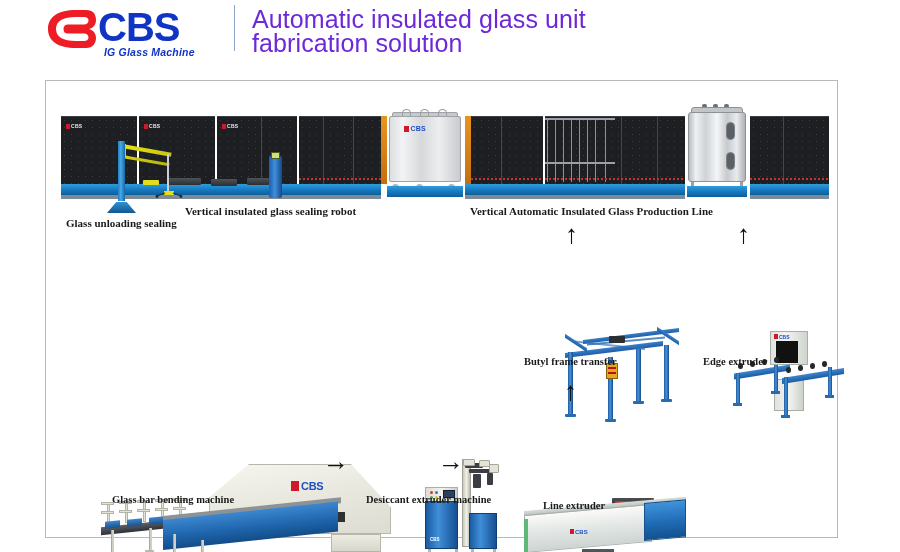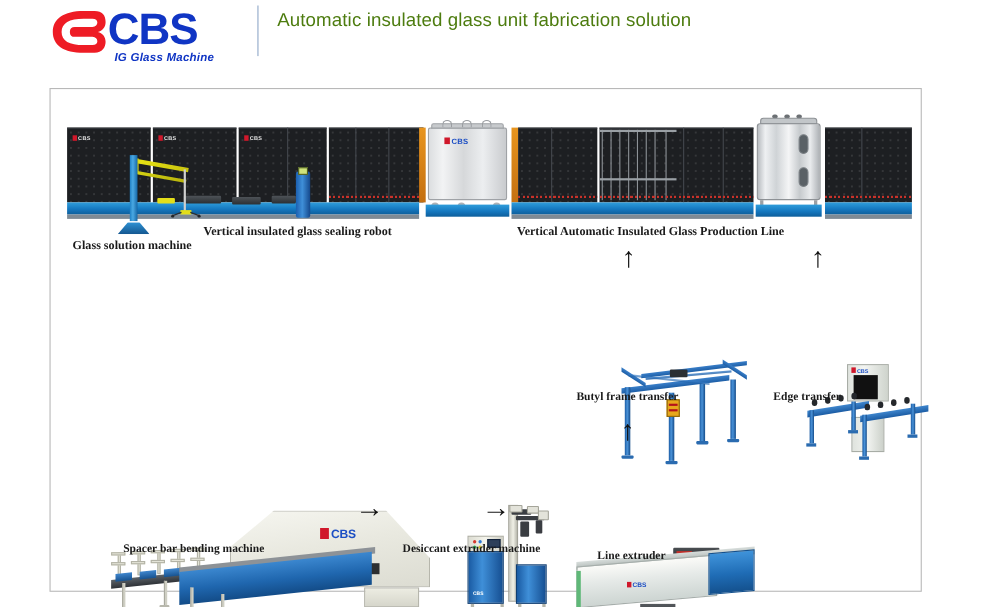--- a/index.html
+++ b/index.html
@@ -14,21 +14,21 @@
   
   .header { position: absolute; left: 0; top: 0; width: 900px; height: 62px; }
   .logo-wrap { position: absolute; left: 46px; top: 6px; width: 175px; height: 48px; }
   .logo-mark { position: absolute; left: 0; top: 2px; width: 52px; height: 42px; }
   .logo-cbs { position: absolute; left: 52px; top: 1px; font-size: 40px; font-weight: bold;
               letter-spacing: -1px; line-height: 40px; }
   .logo-tag { position: absolute; left: 58px; top: 40px; font-size: 10.5px; font-weight: bold;
               font-style: italic; letter-spacing: .2px; white-space: nowrap; }
   .divider { position: absolute; left: 234px; top: 5px; width: 1px; height: 46px; background: #8fa8c8; }
   .header-title { position: absolute; left: 252px; top: 7px; width: 430px;
-                  font-size: 17px; line-height: 24px; color: #4d7c0f; letter-spacing: .1px; }
+                  font-size: 25px; line-height: 24px; color: #6d28d9; letter-spacing: .1px; }
 
   
   .frame { position: absolute; left: 45px; top: 80px; width: 793px; height: 458px;
            border: 1px solid #b8b8b8; background: #fff; }
 
   .label { position: absolute; font-family: "Liberation Serif", serif; font-weight: bold;
            color: #1a1a1a; white-space: nowrap; }
 
   .arrow { position: absolute; color: #111; line-height: 1; font-weight: bold; }
   .arrow-r { font-size: 26px; }
@@ -343,21 +343,21 @@
         </svg>
       </div>
 
       <div class="pillar">
         <div class="pillar-b"></div>
         <div class="pillar-s"></div>
       </div>
 
     </div>
 
-    <div class="label" style="left:20px; top:136px; font-size:11px;">Glass solution machine</div>
+    <div class="label" style="left:20px; top:136px; font-size:11px;">Glass unloading sealing</div>
     <div class="label" style="left:424px; top:124px; font-size:11px;">Vertical Automatic  Insulated Glass Production Line</div>
     <div class="label" style="left:139px; top:124px; font-size:11px;">Vertical insulated glass sealing robot</div>
 
     <div class="gantry">
 
       <div class="g-beam" style="left:4px; top:16px; width:98px; height:5px; transform:skewY(-7deg);"></div>
       <div class="g-beam" style="left:22px; top:3px; width:96px; height:4px; transform:skewY(-7deg);"></div>
       <div class="g-beam" style="left:4px; top:10px; width:22px; height:4px; transform:skewY(33deg);"></div>
       <div class="g-beam" style="left:96px; top:3px; width:22px; height:4px; transform:skewY(33deg);"></div>
       <div class="g-beam" style="left:26px; top:9px; width:78px; height:2px; transform:skewY(-5deg); opacity:.8;"></div>
@@ -400,21 +400,21 @@
       <div class="ef-leg" style="left:40px; top:34px; height:26px;"></div>
       <div class="ef-leg" style="left:50px; top:46px; height:38px;"></div>
       <div class="ef-leg" style="left:94px; top:36px; height:28px;"></div>
       <div class="ef-foot" style="left:-1px; top:72px;"></div>
       <div class="ef-foot" style="left:37px; top:60px;"></div>
       <div class="ef-foot" style="left:47px; top:84px;"></div>
       <div class="ef-foot" style="left:91px; top:64px;"></div>
     </div>
 
     <div class="label" style="left:478px; top:275px; font-size:10.5px;">Butyl frame transfer</div>
-    <div class="label" style="left:657px; top:275px; font-size:10.5px;">Edge transfer</div>
+    <div class="label" style="left:657px; top:275px; font-size:10.5px;">Edge extruder</div>
 
     <div class="bender">
       <div class="bd-hood"></div>
       <div class="bd-logo">
         <i></i><span>CBS</span>
       </div>
       <div class="bd-win" style="left:142px; top:44px; width:28px; height:18px; transform:skewY(-7deg);"></div>
       <div class="bd-win" style="left:176px; top:48px; width:13px; height:11px; transform:skewY(-7deg);"></div>
       <div class="bd-win" style="left:192px; top:50px; width:13px; height:11px; transform:skewY(-7deg);"></div>
       <div class="bd-panel"></div>
@@ -496,21 +496,21 @@
       <div class="by-body"></div>
       <div class="by-green"></div>
       <div class="by-blue"></div>
       <div class="by-logo">
         <i></i><span>CBS</span>
       </div>
       <div class="by-stand"></div>
 
     </div>
 
-    <div class="label" style="left:66px; top:413px; font-size:10.5px;">Spacer bar bending machine</div>
+    <div class="label" style="left:66px; top:413px; font-size:10.5px;">Glass bar bending machine</div>
     <div class="label" style="left:320px; top:413px; font-size:10.5px;">Desiccant extruder machine</div>
     <div class="label" style="left:497px; top:419px; font-size:10.5px;">Line extruder</div>
 
     <div class="arrow arrow-r" style="left:277px; top:367px;">→</div>
     <div class="arrow arrow-r" style="left:392px; top:367px;">→</div>
     <div class="arrow arrow-u" style="left:518px; top:297px;">↑</div>
     <div class="arrow arrow-u" style="left:519px; top:140px;">↑</div>
     <div class="arrow arrow-u" style="left:691px; top:140px;">↑</div>
 
   </div>

